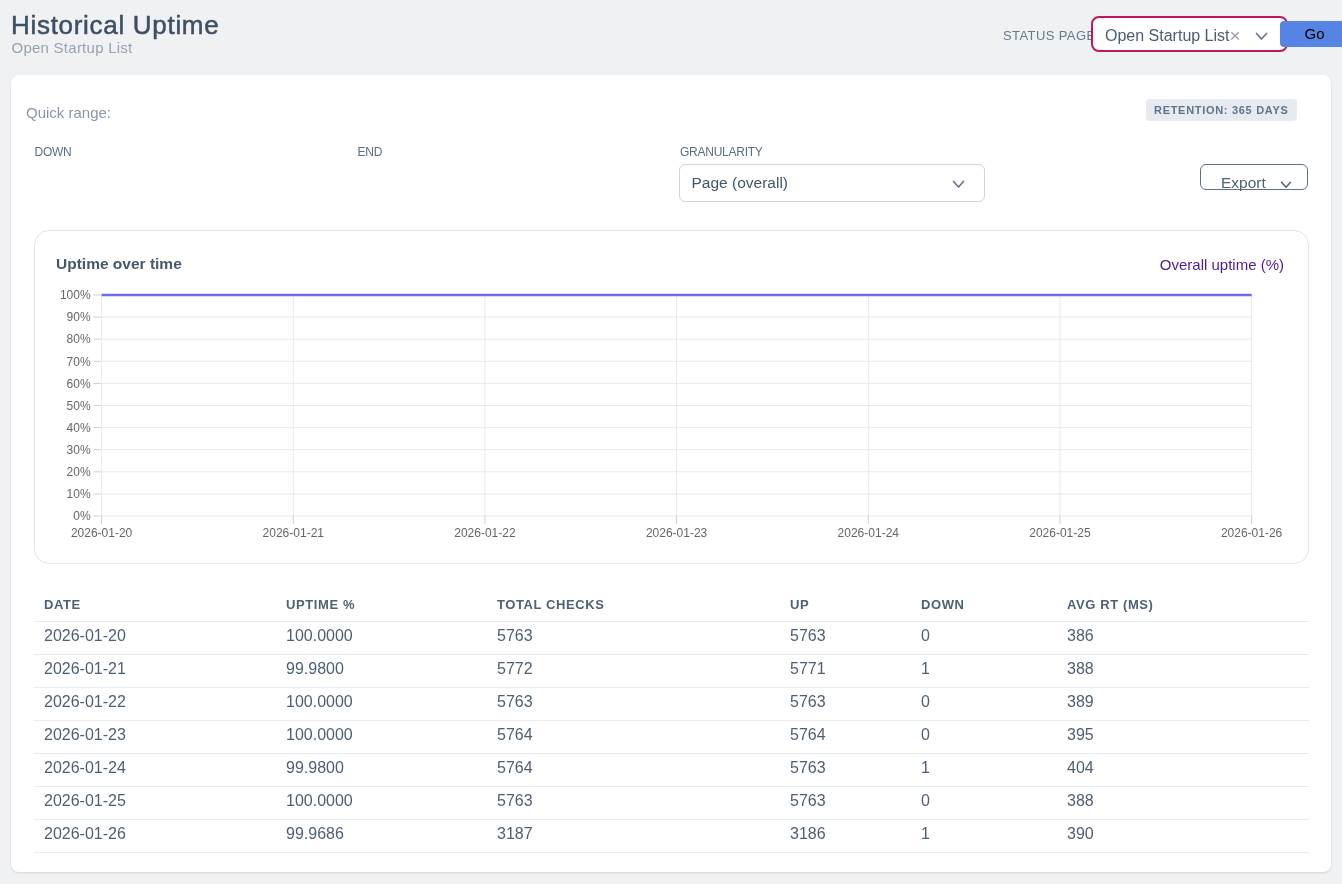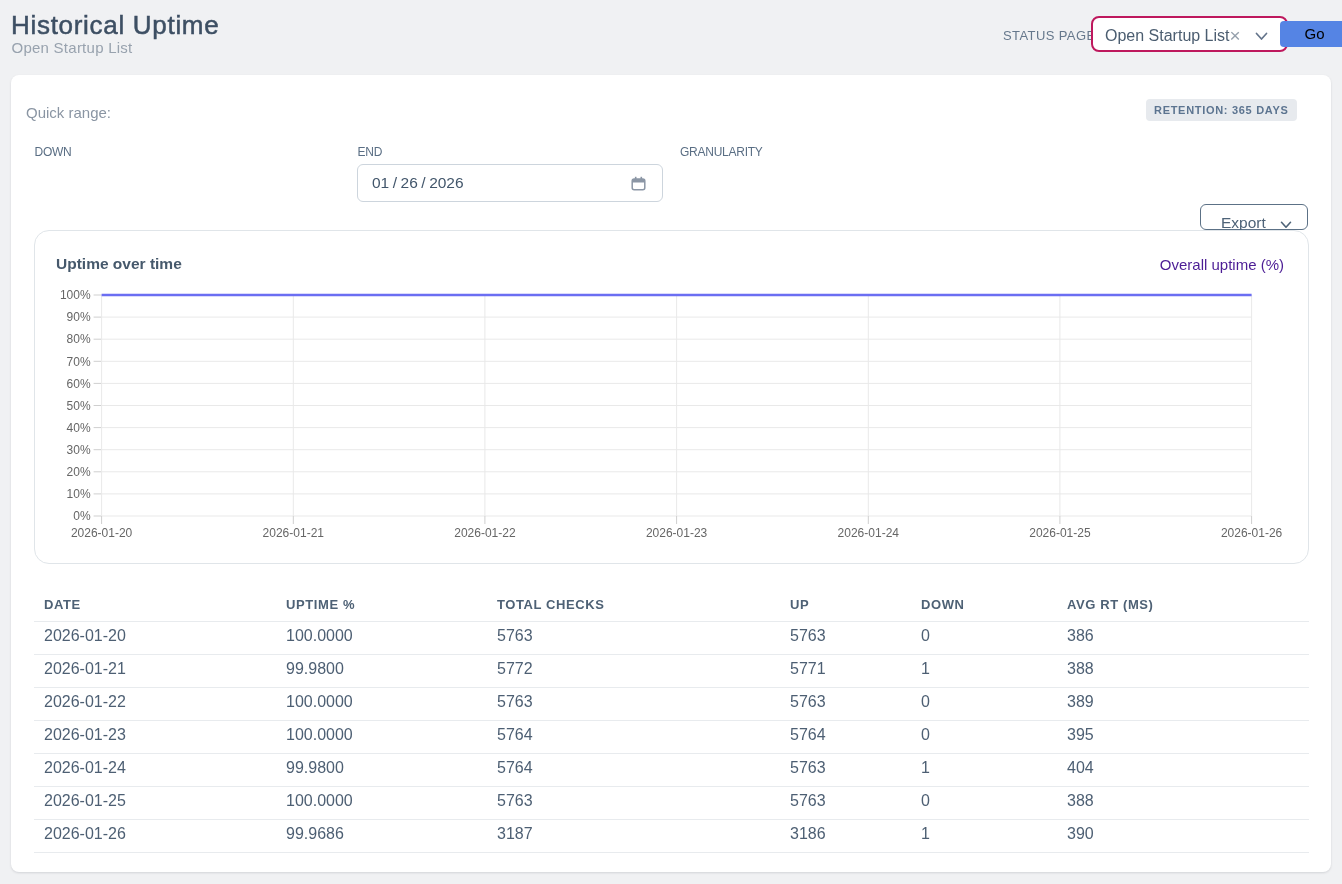--- a/index.html
+++ b/index.html
@@ -35,21 +35,21 @@
            font-size:11px; font-weight:700; letter-spacing:0.7px; color:#5c7490; }
   .flabel { top:70px; font-size:12px; color:#5a6e84; letter-spacing:-0.25px; }
   .input { top:89px; height:38px; background:#fff; border:1px solid #cdd5dd; border-radius:6px; }
   .input .txt { position:absolute; left:14px; top:9px; font-size:15.5px; color:#42566b; }
   .input .txt .sl { margin:0 3.5px; }
   .input svg.cal { position:absolute; right:16px; top:11px; }
   .input svg.chev { position:absolute; right:19px; top:15px; }
   .btn-refresh { left:990px; top:89px; width:190px; height:38px; background:#5584e4; border-radius:6px;
                  color:#fff; font-size:15.5px; text-align:center; line-height:38px; }
   .btn-export { left:1189px; top:89px; width:108px; height:26px; background:#fff; border:1px solid #5c7186; border-radius:6px;
-                color:#4e6378; font-size:15.5px;margin-top:40px; }
+                color:#4e6378; font-size:15.5px; }
   .btn-export .txt { position:absolute; left:20px; top:9px; }
   .btn-export svg { position:absolute; right:15px; top:16px; }
   
   .chart-card { left:23px; top:155px; width:1275px; height:334px; border:1px solid #e0e5e9; border-radius:15px; background:#fff; }
   .chart-title { position:absolute; left:21px; top:24px; font-size:15.5px; font-weight:700; color:#46596c; }
   .chart-right { position:absolute; right:24px; top:25px; font-size:15px; color:#4c1d95; }
   
   table { position:absolute; left:23px; top:511px; width:1275px; border-collapse:collapse; table-layout:fixed; }
   th { font-size:13px; font-weight:700; letter-spacing:0.6px; color:#4e6175; text-align:left; padding:11px 10px 9px 10px; }
   tbody tr:last-child td { border-bottom:1px solid #e8ebee; }
@@ -69,27 +69,24 @@
   <div class="abs go">Go</div>
 
   <div class="abs card">
     <div class="abs qr-label">Quick range:</div>
     <div class="abs badge">RETENTION: 365 DAYS</div>
 
     <div class="abs flabel" style="left:23.5px;">DOWN</div>
     <div class="abs flabel" style="left:346.5px;">END</div>
     <div class="abs flabel" style="left:669px;">GRANULARITY</div>
 
-    <div class="abs input" style="left:346px; width:306px;">
-      <div class="txt">01<span class="sl">/</span>26<span class="sl">/</span>2026</div>
-      <svg class="cal" width="15" height="15" viewBox="0 0 15 15">
-        <rect x="1.2" y="2.9" width="12.6" height="10.9" rx="2" fill="none" stroke="#8b96a5" stroke-width="1.5"></rect>
-        <path d="M1.2 4.9 a2 2 0 0 1 2-2 h8.6 a2 2 0 0 1 2 2 v1.7 h-12.6 z" fill="#8b96a5"></path>
-        <rect x="3.9" y="0.8" width="1.6" height="3.2" fill="#8b96a5"></rect>
-        <rect x="9.5" y="0.8" width="1.6" height="3.2" fill="#8b96a5"></rect>
+    <div class="abs input" style="left:668px; width:306px;">
+      <div class="txt" style="left:11.5px;">Page (overall)</div>
+      <svg class="chev" width="13" height="9" viewBox="0 0 13 9">
+        <path d="M1.5 1.5 L6.5 7 L11.5 1.5" fill="none" stroke="#64748b" stroke-width="1.7" stroke-linecap="round" stroke-linejoin="round"></path>
       </svg>
     </div>
     <div class="abs btn-export">
       <span class="txt">Export</span>
       <svg width="12" height="8" viewBox="0 0 12 8">
         <path d="M1.5 1.3 L6 6.2 L10.5 1.3" fill="none" stroke="#4e6378" stroke-width="1.6" stroke-linecap="round" stroke-linejoin="round"></path>
       </svg>
     </div>
 
     <div class="abs chart-card">

